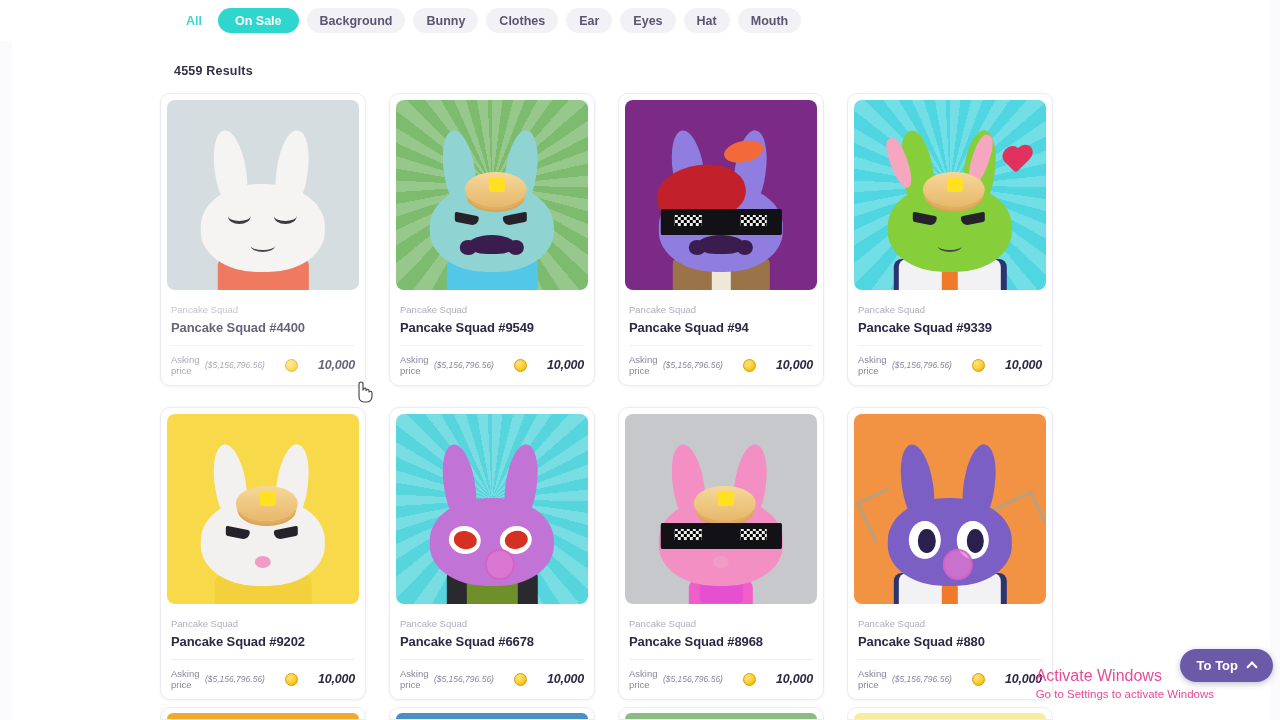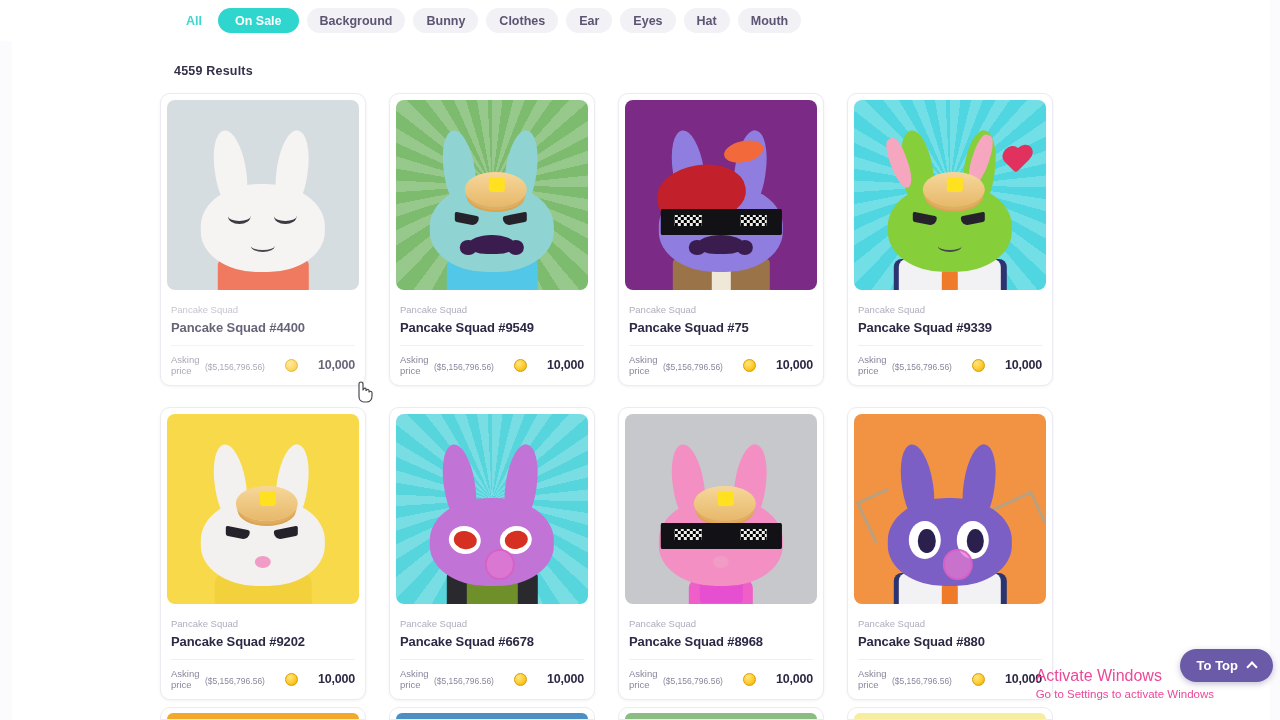--- a/index.html
+++ b/index.html
@@ -63,21 +63,21 @@
 
   .meta { padding: 8px 10px 0 10px; }
   .collection { font-size: 9.5px; color: #b1adbe; margin-bottom: 5px; }
   .title { font-size: 13px; font-weight: bold; color: #2d2945; letter-spacing: -.1px; }
   .sep { height: 1px; background: #f0eef5; margin: 10px 0 0 0; }
   .priceline {
     display: flex; align-items: center; justify-content: space-between;
     padding: 8px 10px 9px 10px;
   }
   .plabel { font-size: 9.5px; color: #8b869c; }
-  .pright { display: flex; align-items: flex-end; gap: 20px; }
+  .pright { display: flex; align-items: center; gap: 20px; font-style: italic; }
   .usd { font-size: 8.5px; color: #8b869c; }
   .coin {
     width: 13px; height: 13px; border-radius: 50%;
     background: radial-gradient(circle at 35% 30%, #ffe680 0%, #ffcb2e 55%, #e2a500 100%);
     border: 1px solid #d79e00; flex: none;
   }
   .amount { font-size: 12.5px; font-weight: bold; color: #2d2945; letter-spacing: -.2px; }
 
   
   .card.dim .meta, .card.dim .priceline { opacity: .72; }
@@ -300,21 +300,21 @@
               <div class="tweed"></div>
               <div class="head" style="background:#8f7ee0"></div>
               <div class="beret"></div>
               <div class="shades"></div>
               <div class="mustache"></div>
             </div>
           </div>
         </div>
         <div class="meta">
           <div class="collection">Pancake Squad</div>
-          <div class="title">Pancake Squad #75</div>
+          <div class="title">Pancake Squad #94</div>
           <div class="sep"></div>
         </div>
         <div class="priceline">
           <span class="plabel">Asking price</span>
           <span class="pright">
             <span class="usd">($5,156,796.56)</span>
             <span class="coin"></span>
             <span class="amount">10,000</span>
           </span>
         </div>

